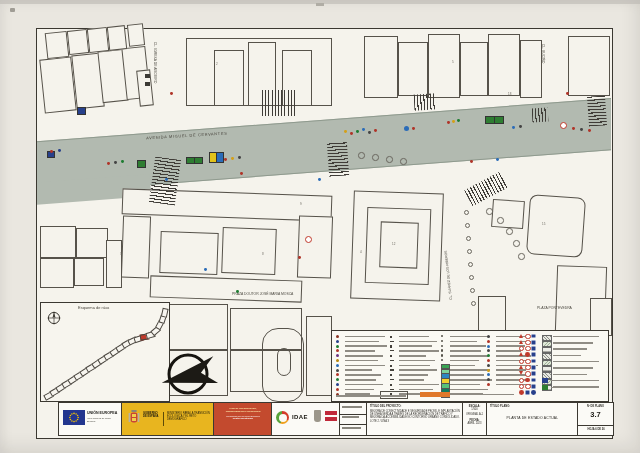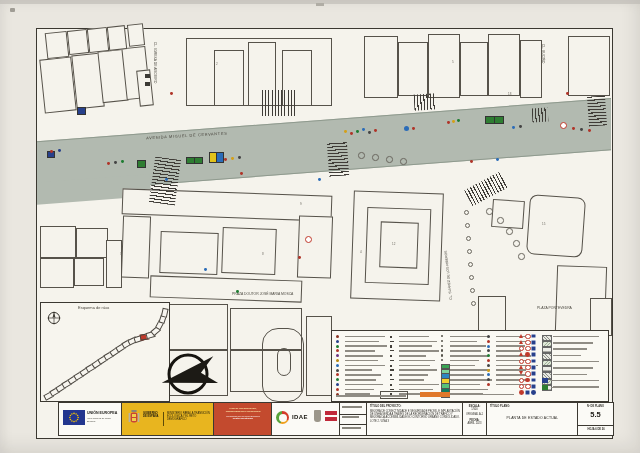--- a/index.html
+++ b/index.html
@@ -153,21 +153,21 @@
       <div class="t-xxs">ABRIL 2023</div>
     </div>
 
     <div class="cell" style="left:427px;width:91px;">
       <div class="abs t-xxs" style="left:3px;top:2px;font-weight:bold;">TÍTULO PLANO:</div>
       <div class="abs" style="left:0;top:13px;width:91px;text-align:center;font-size:3.4px;color:#23211c;letter-spacing:.2px;">PLANTA DE ESTADO ACTUAL</div>
     </div>
 
     <div class="cell" style="left:518px;width:36px;text-align:center;">
       <div class="t-xxs" style="margin-top:1.5px;font-weight:bold;">Nº DE PLANO</div>
-      <div style="font-size:7.5px;font-weight:bold;color:#1d1b16;margin-top:2px;">5.5</div>
+      <div style="font-size:7.5px;font-weight:bold;color:#1d1b16;margin-top:2px;">3.7</div>
       <div style="position:absolute;left:0;top:22px;width:36px;border-top:0.6px solid #3b3831;"></div>
       <div class="abs t-xxs" style="left:0;top:25px;width:36px;font-weight:bold;">HOJA 6 DE 26</div>
     </div>
   </div>
 <div style="position: absolute; left: 42px; top: 58px; width: 30px; height: 52px; border: 0.6px solid rgb(86, 82, 74); background: rgb(245, 243, 236); transform: rotate(-6deg); z-index: 2;"></div>
     <div style="position: absolute; left: 74px; top: 54px; width: 26px; height: 52px; border: 0.6px solid rgb(86, 82, 74); background: rgb(245, 243, 236); transform: rotate(-6deg); z-index: 2;"></div>
     <div style="position: absolute; left: 100px; top: 50px; width: 24px; height: 50px; border: 0.6px solid rgb(86, 82, 74); background: rgb(245, 243, 236); transform: rotate(-6deg); z-index: 2;"></div>
     <div style="position: absolute; left: 124px; top: 47px; width: 22px; height: 50px; border: 0.6px solid rgb(86, 82, 74); background: rgb(245, 243, 236); transform: rotate(-6deg); z-index: 2;"></div>
     <div style="position: absolute; left: 46px; top: 32px; width: 20px; height: 24px; border: 0.6px solid rgb(86, 82, 74); background: rgb(245, 243, 236); transform: rotate(-6deg); z-index: 2;"></div>
     <div style="position: absolute; left: 68px; top: 30px; width: 18px; height: 22px; border: 0.6px solid rgb(86, 82, 74); background: rgb(245, 243, 236); transform: rotate(-6deg); z-index: 2;"></div>

